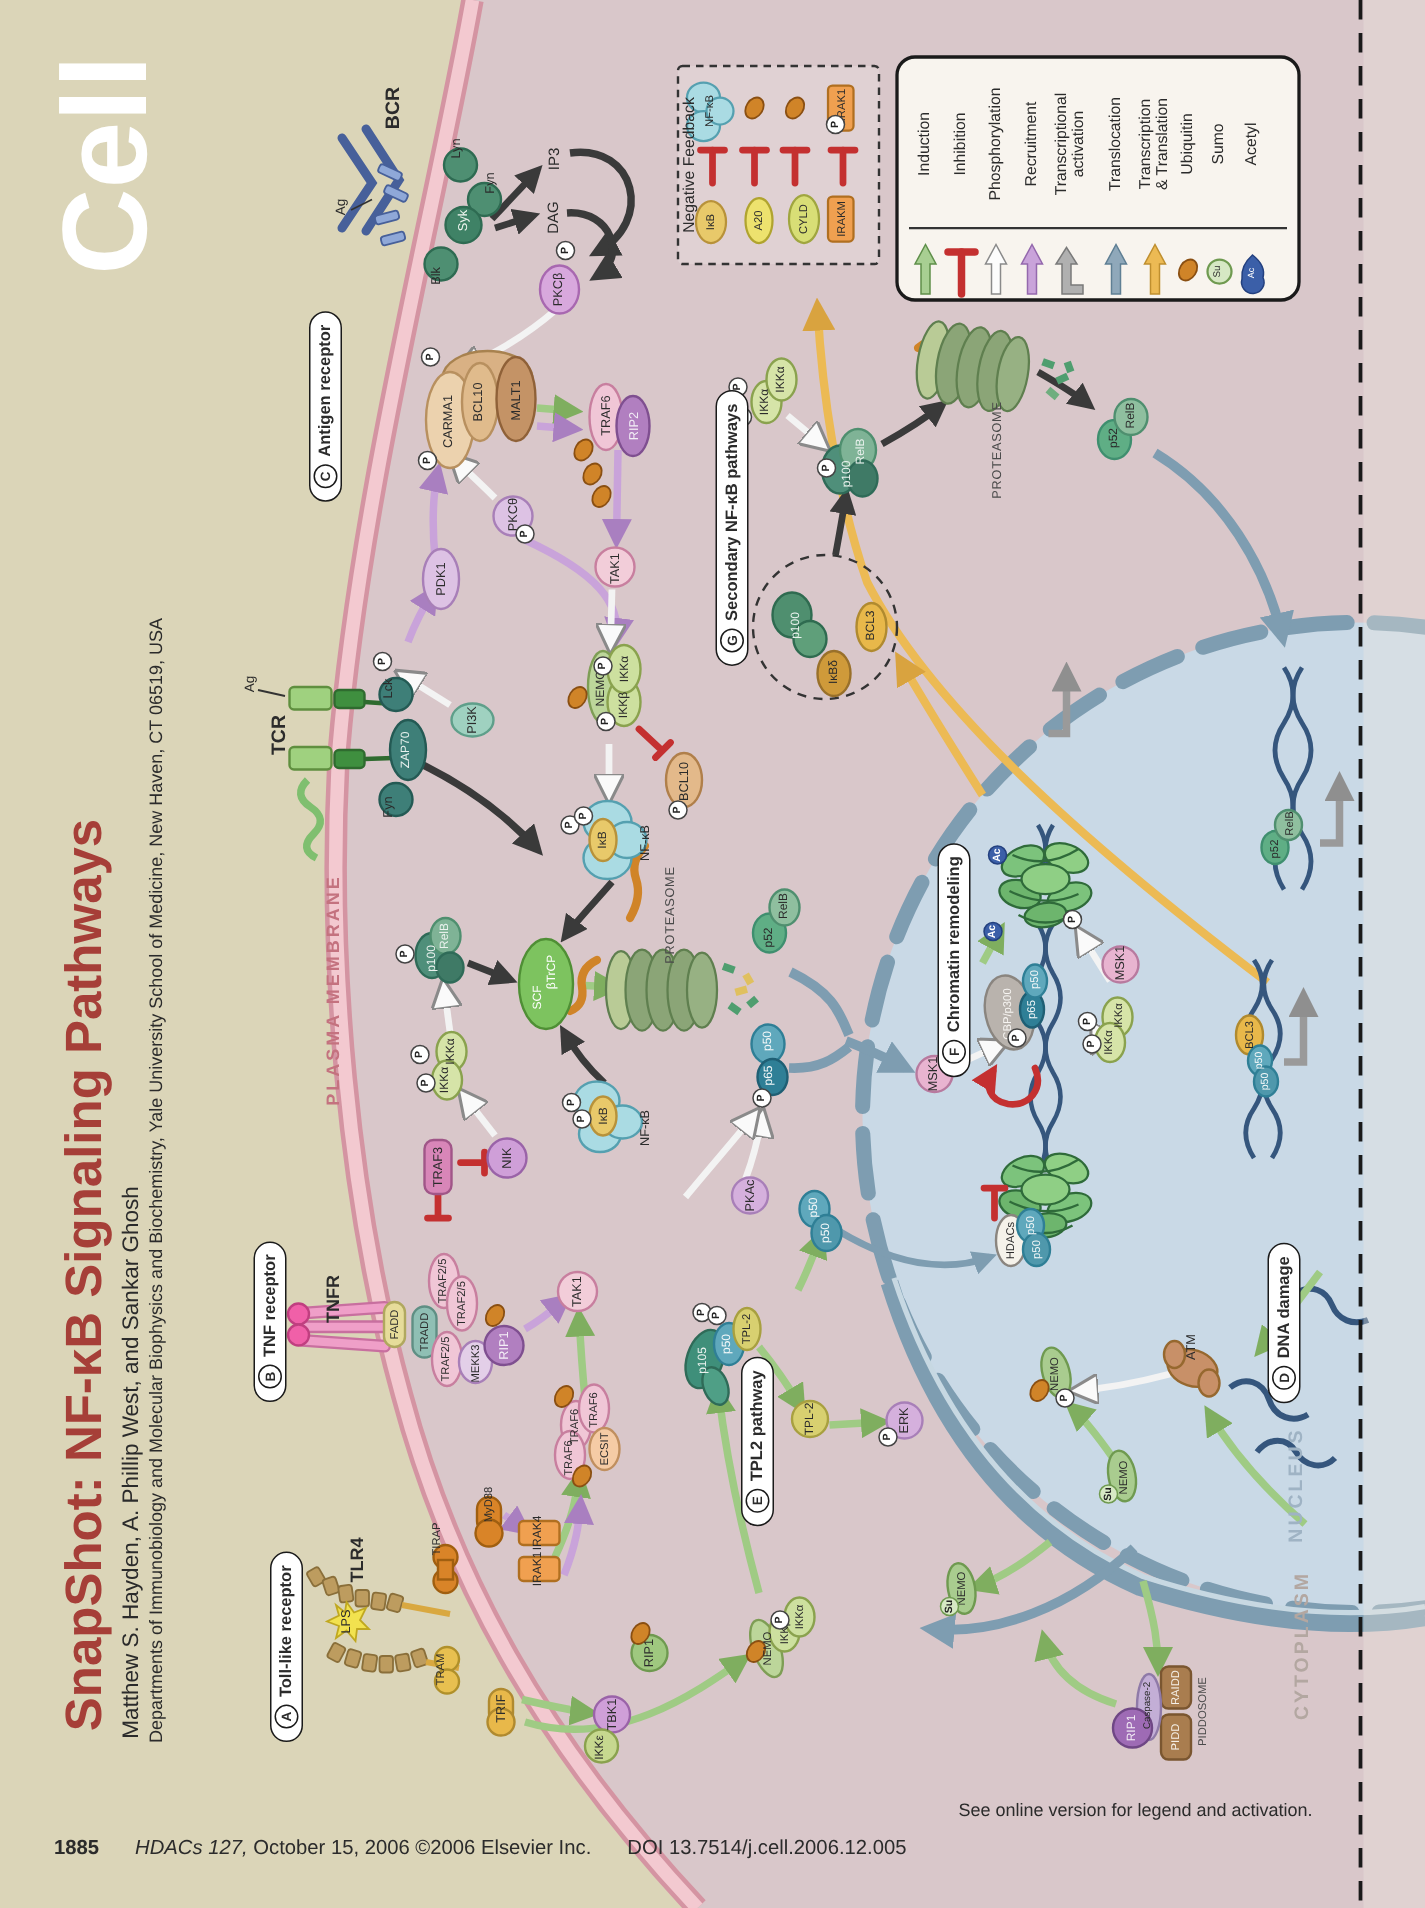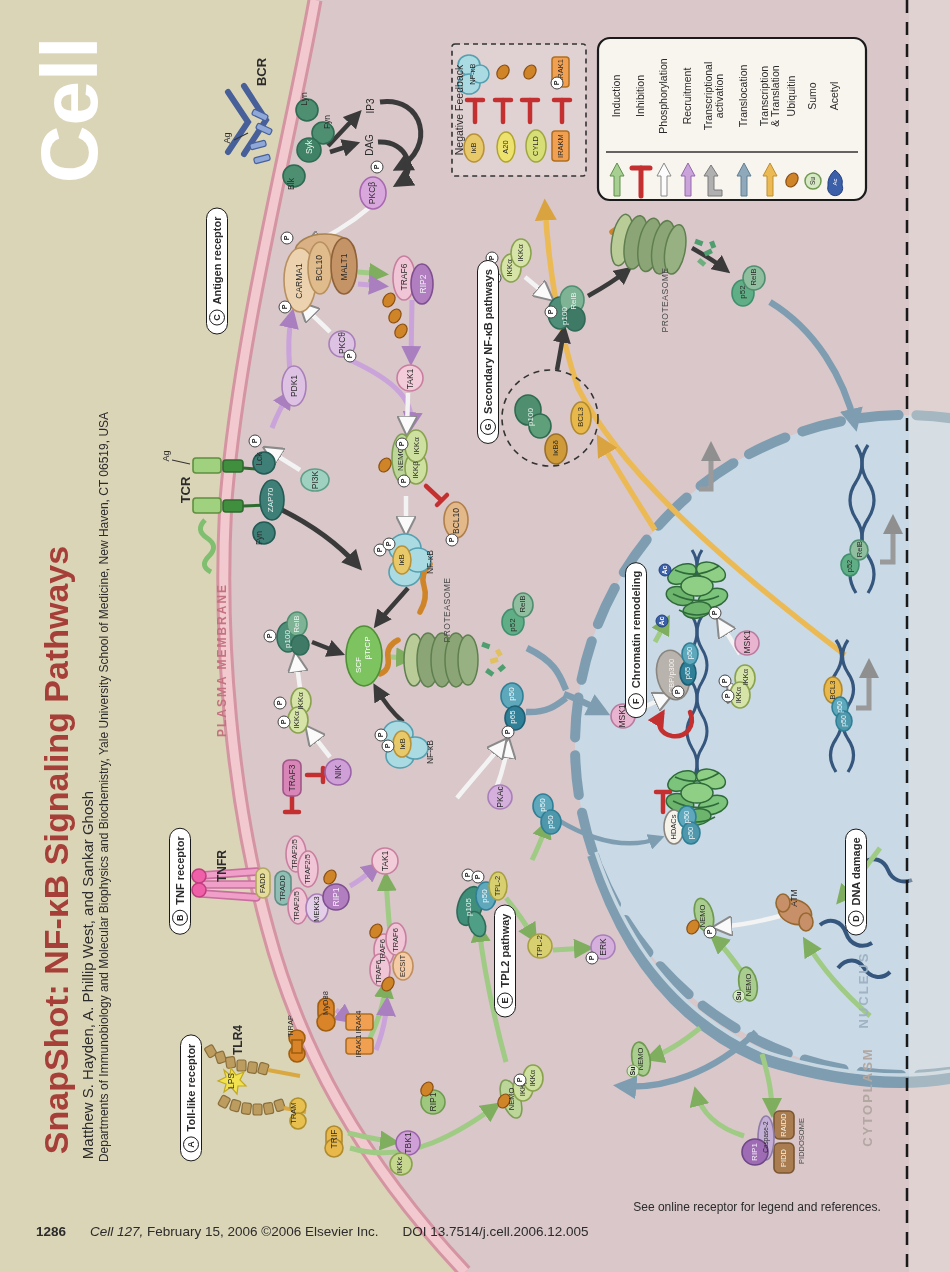--- a/index.html
+++ b/index.html
@@ -492,21 +492,21 @@
 
   <rect x="909" y="0" width="41" height="1272" fill="#efe7e0" opacity="0.35"></rect>
   <line x1="907" y1="0" x2="907" y2="1272" stroke="#1a1a1a" stroke-width="2.5" stroke-dasharray="13 9"></line>
 </svg>
 
 <div id="labels">
       <div class="lbl b" style="left: 70px; top: 110px; font-size: 80px; color: rgb(255, 255, 255);">Cell</div>
       <div class="lbl b" style="left: 57px; top: 850px; font-size: 34px; color: rgb(166, 63, 56);">SnapShot: NF-κB Signaling Pathways</div>
       <div class="lbl" style="left: 88px; top: 975px; font-size: 15px;">Matthew S. Hayden, A. Phillip West, and Sankar Ghosh</div>
       <div class="lbl" style="left: 104px; top: 787px; font-size: 12px;">Departments of Immunobiology and Molecular Biophysics and Biochemistry, Yale University School of Medicine, New Haven, CT 06519, USA</div>
-      <div class="lbl h" style="left: 757px; top: 1207px; font-size: 12px;">See online receptor for legend and references.</div>
+      <div class="lbl h" style="left: 757px; top: 1207px; font-size: 12px;">See online version for legend and activation.</div>
       <div class="lbl b" style="left: 222px; top: 660px; font-size: 12px; color: rgb(196, 114, 127); letter-spacing: 2px;">PLASMA MEMBRANE</div>
       <div class="lbl b" style="left: 868px; top: 1097px; font-size: 13px; color: rgb(179, 167, 161); letter-spacing: 2px;">CYTOPLASM</div>
       <div class="lbl b" style="left: 864px; top: 990px; font-size: 13px; color: rgb(159, 179, 196); letter-spacing: 2px;">NUCLEUS</div>
       <div class="lbl" style="left: 447px; top: 610px; font-size: 8.5px; color: rgb(74, 74, 74); letter-spacing: 0.5px;">PROTEASOME</div>
       <div class="lbl" style="left: 665px; top: 300px; font-size: 8.5px; color: rgb(74, 74, 74); letter-spacing: 0.5px;">PROTEASOME</div>
       <div class="lbl" style="left: 802px; top: 1141px; font-size: 7.5px; color: rgb(74, 74, 74);">PIDDOSOME</div>
       <div class="lbl" style="left: 460px; top: 110px; font-size: 10.5px;">Negative Feedback</div>
       <div class="lbl" style="left: 473px; top: 74px; font-size: 7.5px;">NF-κB</div>
       <div class="lbl" style="left: 474px; top: 148px; font-size: 7.5px;">IκB</div>
       <div class="lbl" style="left: 506px; top: 147px; font-size: 7.5px;">A20</div>
@@ -764,18 +764,18 @@
         <span class="pl">F</span>
         <span class="pt">Chromatin remodeling</span>
       </div>
       <div class="pill" style="left: 488px; top: 352px;">
         <span class="pl">G</span>
         <span class="pt">Secondary NF-κB pathways</span>
       </div>
     </div>
 
 <div class="footer">
-  <span class="pg">1286</span>
-  <span><i>Cell 127,</i> <span>February 15, 2006 ©2006 Elsevier Inc.</span></span>
+  <span class="pg">1885</span>
+  <span><i>HDACs 127,</i> <span>October 15, 2006 ©2006 Elsevier Inc.</span></span>
   <span>DOI 13.7514/j.cell.2006.12.005</span>
 </div>
 
 </div>
 
 </body></html>

